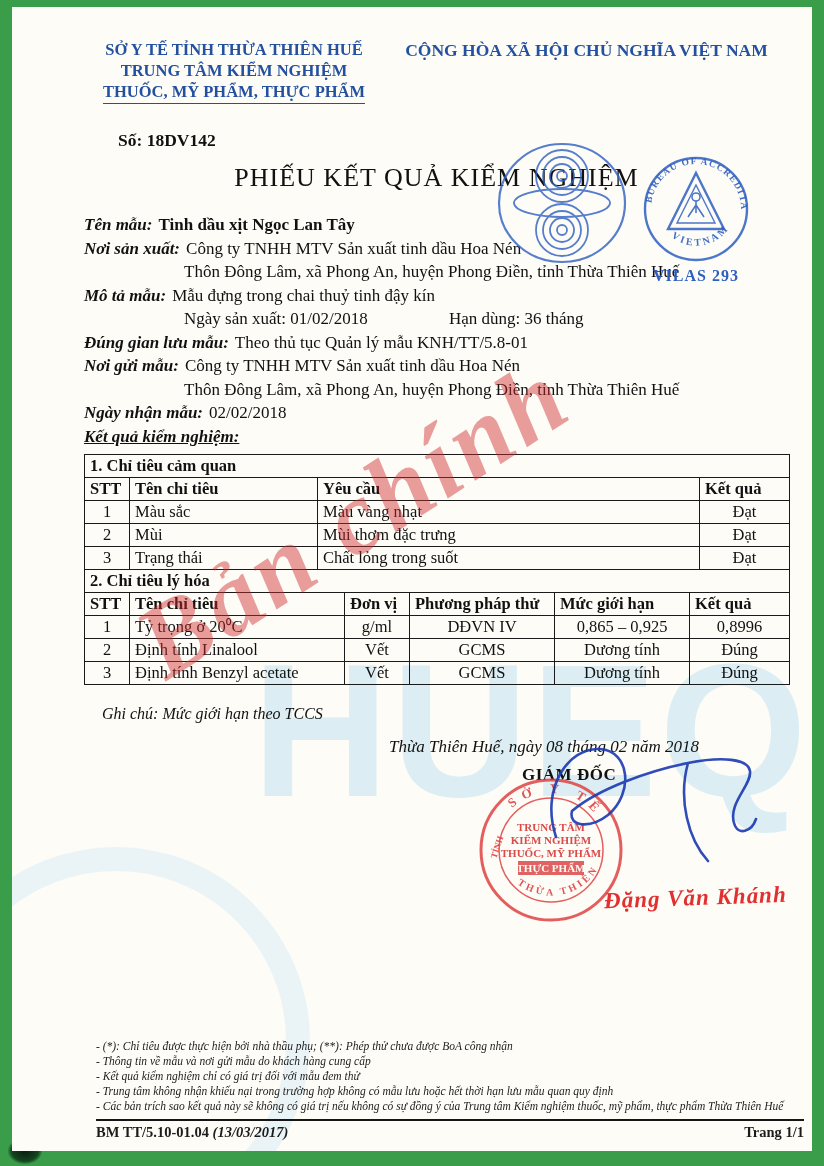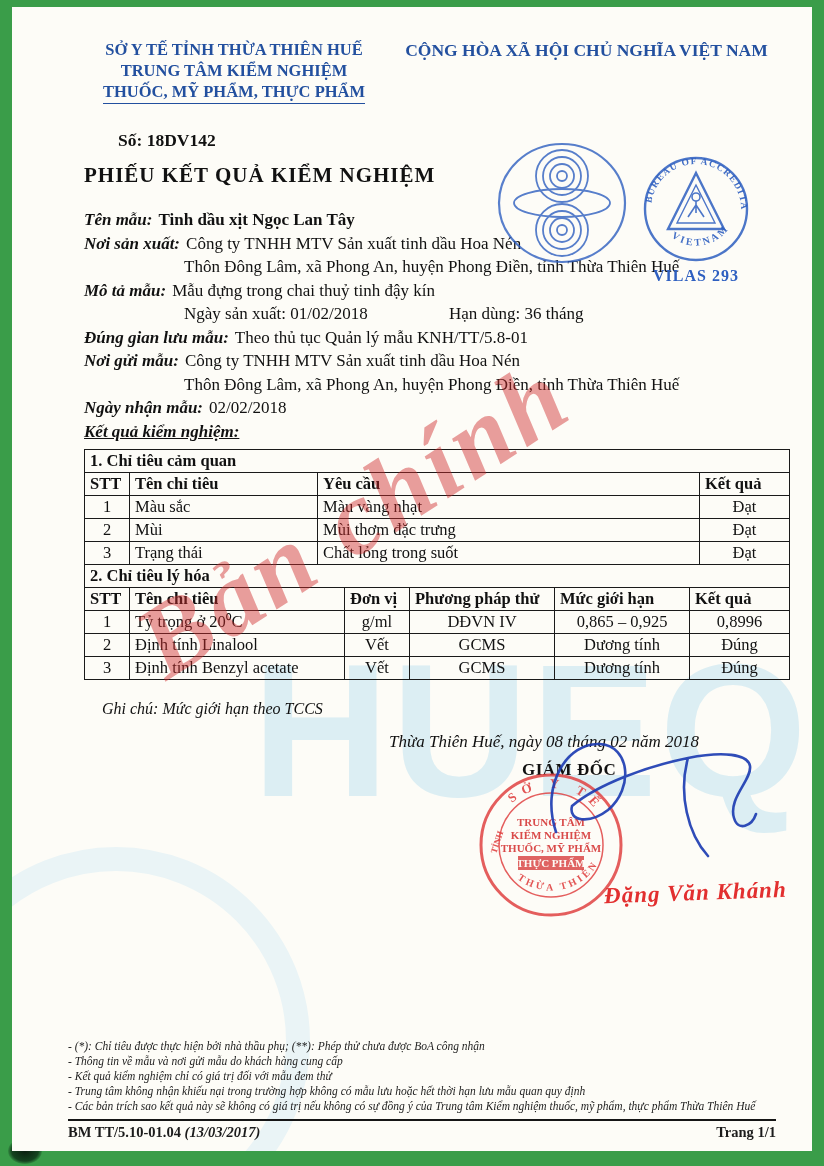--- a/index.html
+++ b/index.html
@@ -22,21 +22,21 @@
 
   
   .hdr{display:flex;color:#23509f;font-weight:bold;}
   .hdr-left{width:300px;text-align:center;font-size:16.5px;line-height:21px;}
   .hdr-right{flex:1;text-align:center;}
   .hdr-right .l1{font-size:17.5px;line-height:22px;}
   .hdr-right .l2{font-size:16.5px;margin-top:2px;}
   .u-blue{display:inline-block;border-bottom:1.5px solid #23509f;padding-bottom:1px;}
 
   .so-line{margin-top:26px;margin-left:34px;font-weight:bold;font-size:17.5px;color:#111;}
-  .doc-title{margin-top:12px;text-align:left;font-size:21px;font-weight:bold;letter-spacing:1px;color:#111;}
+  .doc-title{margin-top:12px;text-align:center;font-size:26px;font-weight:normal;letter-spacing:1px;color:#111;}
 
   
   .stamp{position:absolute;z-index:5;pointer-events:none;}
   .stamp-ripple{left:483px;top:133px;}
   .stamp-vilas{left:608px;top:140px;}
 
   
   .fields{margin-top:20px;font-size:17px;color:#111;}
   .fline{line-height:23.5px;}
   .lb{font-weight:bold;font-style:italic;margin-right:6px;}
@@ -60,21 +60,21 @@
   
   .sig-area{position:relative;height:240px;margin-top:12px;}
   .date-line{position:absolute;left:305px;top:2px;font-style:italic;font-size:17px;color:#111;white-space:nowrap;}
   .director{position:absolute;left:438px;top:30px;font-weight:bold;font-size:17px;letter-spacing:0.5px;color:#111;}
   .seal-red{position:absolute;left:392px;top:40px;z-index:5;}
   .signature{position:absolute;left:452px;top:-18px;z-index:6;}
   .signer{position:absolute;left:520px;top:150px;z-index:6;font-size:23px;font-weight:bold;font-style:italic;
     color:#e22f2f;letter-spacing:1px;transform:rotate(-2deg);white-space:nowrap;}
 
   
-  .footer-block{position:absolute;left:56px;width:708px;bottom:10px;z-index:3;color:#1c1c1c;}
+  .footer-block{position:absolute;left:84px;width:708px;bottom:10px;z-index:3;color:#1c1c1c;}
   .note{font-size:11.5px;font-style:italic;line-height:15px;white-space:nowrap;}
   .rule{border-top:2px solid #151515;margin-top:5px;}
   .formline{display:flex;justify-content:space-between;font-size:14.5px;padding-top:3px;}
   .formline .bold{font-weight:bold;}
   .formline .bi{font-weight:bold;font-style:italic;}
 </style>
 </head>
 <body>
 
 <div class="scan">

